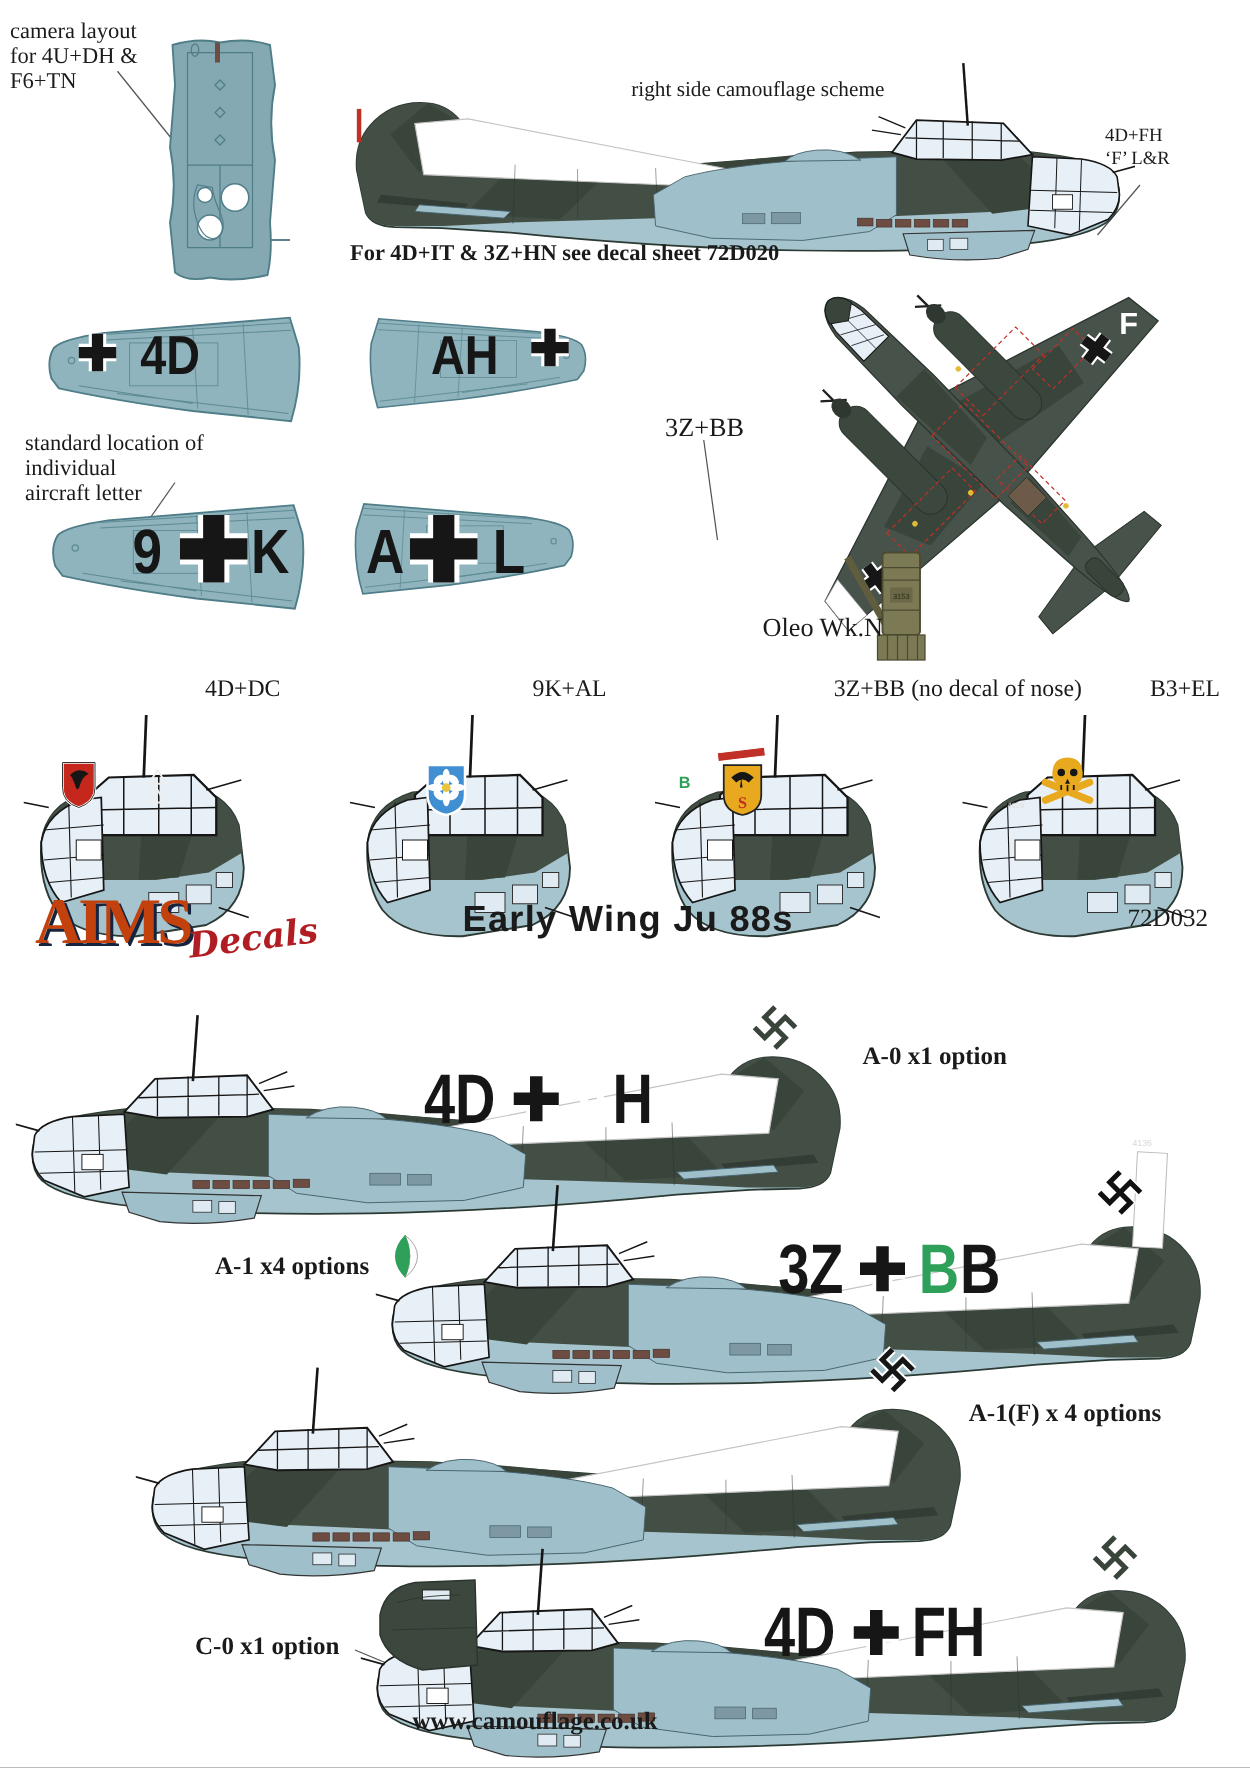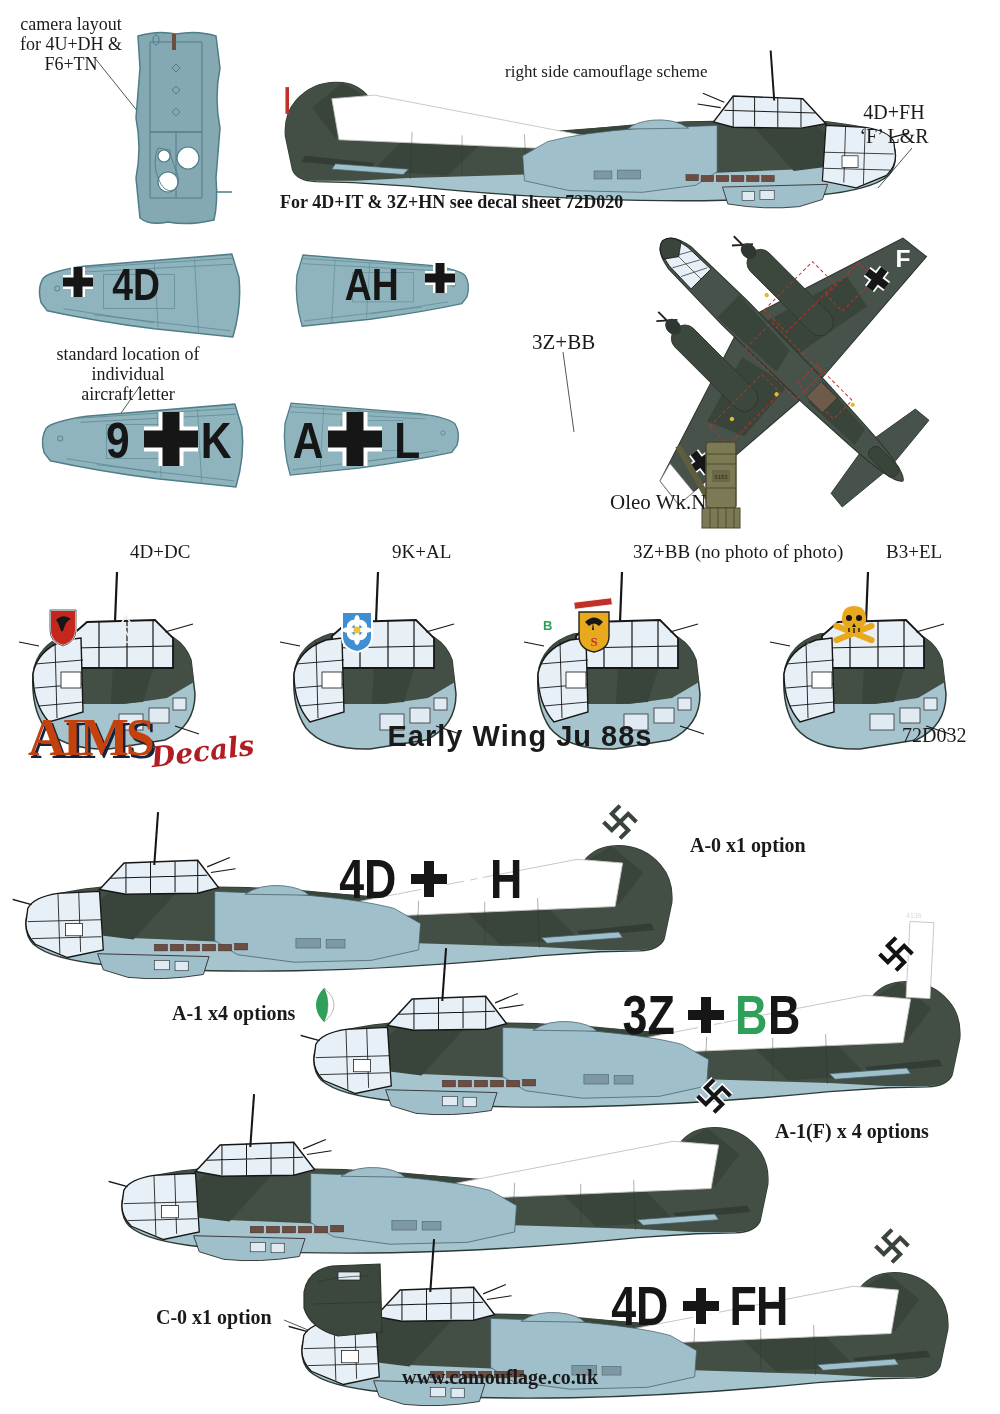--- a/index.html
+++ b/index.html
@@ -2,29 +2,29 @@
 <html><head>
 <meta charset="utf-8">
 <style>
   html,body{margin:0;padding:0;background:#888;}
   .page{position:relative;width:1000px;height:1414px;background:#ffffff;overflow:hidden;
         font-family:"Liberation Serif",serif;color:#1a1a1a;margin:0 auto;}
   .abs{position:absolute;}
   .serif{font-family:Liberation Serif, serif;}
   .note{font-size:18px;line-height:1.12;}
   .bold{font-weight:700;}
-  .ctr{text-align:center;}
+  .ctr{text-align:left;}
   .code{position:absolute;display:flex;align-items:center;height:58px;}
   .cl{font-family:"Liberation Sans",sans-serif;font-weight:700;font-size:56px;line-height:56px;
       display:inline-block;transform:scaleX(.8);margin:0 -4px;}
   .cl.outl{text-shadow:-2px 0 0 #fff,2px 0 0 #fff,0 -2px 0 #fff,0 2px 0 #fff,-2px -2px 0 #fff,2px 2px 0 #fff,-2px 2px 0 #fff,2px -2px 0 #fff;}
   .wl{position:absolute;font-family:"Liberation Sans",sans-serif;font-weight:700;color:#161616;
       transform:scaleX(.85);}
   .optlabel{position:absolute;font-weight:700;font-size:20px;white-space:nowrap;}
-  .noselabel{position:absolute;font-size:19px;white-space:nowrap;}
+  .noselabel{position:absolute;font-size:19px;white-space:nowrap;margin-left:34px;}
   .aims{font-family:Liberation Serif, serif;font-weight:900;font-size:52px;line-height:52px;color:#c2410c;
         letter-spacing:-3px;text-shadow:2.5px 2.5px 0 #16233e;}
   .decals{font-family:"DejaVu Serif",serif;font-style:italic;font-weight:700;font-size:28px;color:#b01e24;
         display:inline-block;transform:rotate(-7deg) translateY(6px);margin-left:-2px;}
   .title{position:absolute;font-family:Liberation Sans, sans-serif;font-weight:700;font-size:29px;letter-spacing:1px;}
   .sheetno{position:absolute;font-size:20px;}
   .finno{position:absolute;font-family:"Liberation Sans",sans-serif;font-size:7px;color:#d8d8d8;}
   .tinytxt{position:absolute;font-family:"Liberation Sans",sans-serif;}
   svg{overflow:visible;}
 </style>
@@ -165,21 +165,21 @@
     <path d="M30,120 Q24,134 30,150 Q36,166 46,162 Q54,156 48,142 Q42,128 42,122 Z" fill="none" stroke="#4f7d88" stroke-width="0.9"></path>
     <path d="M88,164 L104,164" stroke="#4f7d88" stroke-width="1.5"></path>
   </svg>
 
   <svg class="abs" style="left:248px;top:-12px;width:660px;height:192px" viewBox="0 -55 740 215">
     <use href="#airframe" transform="translate(740,0) scale(-1,1)"></use>
     <rect x="42" y="56" width="4" height="30" fill="#c03026"></rect>
   </svg>
   <div class="abs serif" style="left:505px;top:62px;font-size:17px">right side camouflage scheme</div>
 
-  <div class="abs ctr" style="left:840px;top:100px;width:108px;font-size:20px;line-height:1.2">
+  <div class="abs ctr" style="left:884px;top:100px;width:108px;font-size:15px;line-height:1.2">
     <div>4D+FH</div>
     <div>‘F’ L&amp;R</div>
   </div>
 
   <div class="abs bold" style="left:280px;top:192px;font-size:18px">For 4D+IT &amp; 3Z+HN see decal sheet 72D020</div>
 
   <svg class="abs" style="left:33px;top:244px;width:214px;height:97px" viewBox="0 0 212 96">
     <use href="#wingpanel"></use>
   </svg>
   <svg class="abs" style="left:290px;top:246px;width:184px;height:84px" viewBox="0 0 212 96">
@@ -250,21 +250,21 @@
     <path d="M34,14 H64 M34,24 H64 M34,48 H64" stroke="#4c4a30" stroke-width="1"></path>
     <rect x="40" y="30" width="18" height="12" fill="#6a6847"></rect>
     <text x="49" y="39" font-family="Liberation Sans, sans-serif" font-size="6" fill="#2e2d1a" text-anchor="middle">3153</text>
     <rect x="30" y="68" width="38" height="20" fill="#7c7a55" stroke="#4c4a30"></rect>
     <path d="M38,68 V88 M46,68 V88 M54,68 V88 M62,68 V88" stroke="#4c4a30" stroke-width="1"></path>
   </svg>
   <div class="abs" style="left:610px;top:490px;font-size:21px">Oleo Wk.N</div>
 
   <div class="noselabel" style="left:130px;top:541px">4D+DC</div>
   <div class="noselabel" style="left:392px;top:541px">9K+AL</div>
-  <div class="noselabel" style="left:633px;top:541px">3Z+BB (no photo of photo)</div>
+  <div class="noselabel" style="left:633px;top:541px">3Z+BB (no decal of nose)</div>
   <div class="noselabel" style="left:886px;top:541px">B3+EL</div>
 
   <svg class="abs" style="left:15px;top:516px;width:190px;height:195px" viewBox="0 -50 190 195">
       <use href="#nosecut"></use>
     </svg>
   <svg class="abs" style="left:276px;top:516px;width:190px;height:195px" viewBox="0 -50 190 195">
       <use href="#nosecut"></use>
     </svg>
   <svg class="abs" style="left:520px;top:516px;width:190px;height:195px" viewBox="0 -50 190 195">
       <use href="#nosecut"></use>

